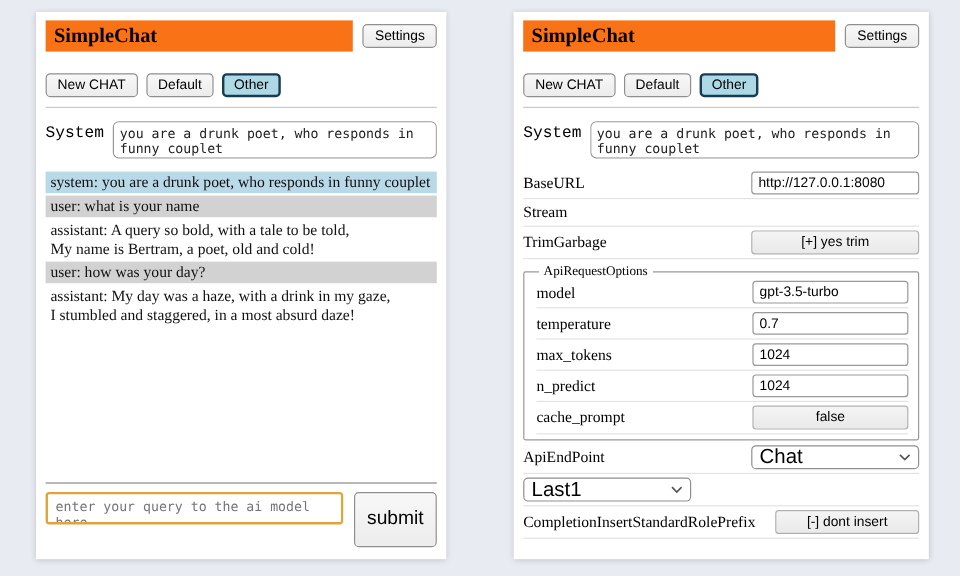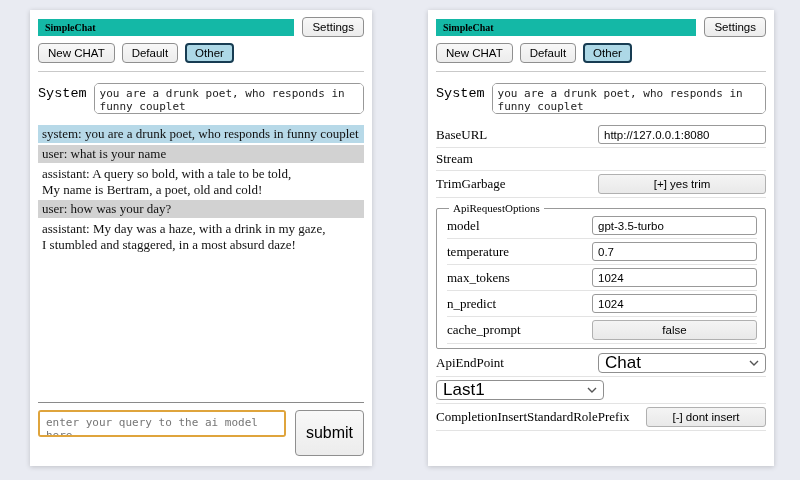--- a/index.html
+++ b/index.html
@@ -16,32 +16,32 @@
     box-shadow:0 1px 5px rgba(0,0,0,.18);
     padding:7px 8px 10px 8px;
     display:flex; flex-direction:column;
   }
   #panel-left  { left:30px;  width:342px; }
   #panel-right { left:428px; width:346px; }
 
   
   .header { display:flex; align-items:center; gap:8px; }
   .title-bar {
-    flex:1; background:#14b8a6; color:#000;
-    font-weight:bold; font-size:10px; padding:3px 7px;
+    flex:1; background:#f97316; color:#000;
+    font-weight:bold; font-size:17px; padding:3px 7px;
   }
   .btn {
     font-family:"Liberation Sans", sans-serif;
     font-size:11.5px; color:#000;
     background:linear-gradient(#f8f8f8,#ececec);
     border:1px solid #8f8f8f; border-radius:4px;
     padding:3px 9px; cursor:pointer; white-space:nowrap;
   }
   
-  .toolbar { display:flex; gap:7px; margin:6px 0 7px 0; }
+  .toolbar { display:flex; gap:7px; margin:18px 0 7px 0; }
   .btn.session-active {
     background:#add8e6;
     border:2px solid #173c52;
     padding:2px 8px;
   }
   hr.sep-light { border:none; border-top:1px solid #c9c9c9; margin:1px 0 4px 0; }
 
   
   .system-row { display:flex; gap:7px; align-items:flex-start; margin:7px 0 3px 0; }
   .system-row .lbl { font-size:13.5px; padding-top:3px;font-family:Liberation Mono, monospace; }
@@ -65,21 +65,21 @@
   .msg-assistant { background:transparent; }
 
   
   .settings { margin-top:6px; font-size:13px; }
   .srow {
     display:flex; align-items:center; justify-content:space-between;
     gap:6px; padding:2px 0 3px 0; margin-bottom:1px;
     border-bottom:1px solid #e3e3e3;
   }
   .srow .lbl { white-space:nowrap; }
-  .srow .ctrl { width:168px; flex:none; }
+  .srow .ctrl { width:140px; flex:none; }
   .srow.narrow-ctrl .ctrl { width:120px; }
   input.txt {
     width:100%; height:19px;
     border:1px solid #999; border-radius:3px;
     font-family:"Liberation Sans", sans-serif;
     font-size:11.5px; padding:1px 5px; color:#000; outline:none;
   }
   input.txt::placeholder { color:#9a9a9a; }
   .btn.wide {
     width:100%; padding:3px 0; text-align:center;
@@ -93,21 +93,21 @@
     font-family:"Liberation Sans", sans-serif; font-size:17px;
     padding:0 6px; cursor:pointer;
   }
   .sel .chev { display:flex; align-items:center; }
 
   fieldset.api-options {
     border:1px solid #999; border-radius:2px;
     margin:4px 0 2px 0; padding:0 8px 3px 10px;
   }
   fieldset.api-options legend { font-size:11px; padding:0 4px; margin-left:2px; }
-  fieldset.api-options .srow .ctrl { width:165px; }
+  fieldset.api-options .srow .ctrl { width:130px; }
 
   
   .spacer { flex:1; }
   hr.sep-strong { border:none; border-top:1px solid #8a8a8a; margin:0 0 7px 0; }
   .query-row { display:flex; gap:9px; align-items:stretch; }
   .query-row textarea {
     flex:1; height:27px; resize:none;
     border:1px solid #999; border-radius:3px;
     font-family:"DejaVu Sans Mono", monospace;
     font-size:11px; color:#555; padding:4px 6px; outline:none;

